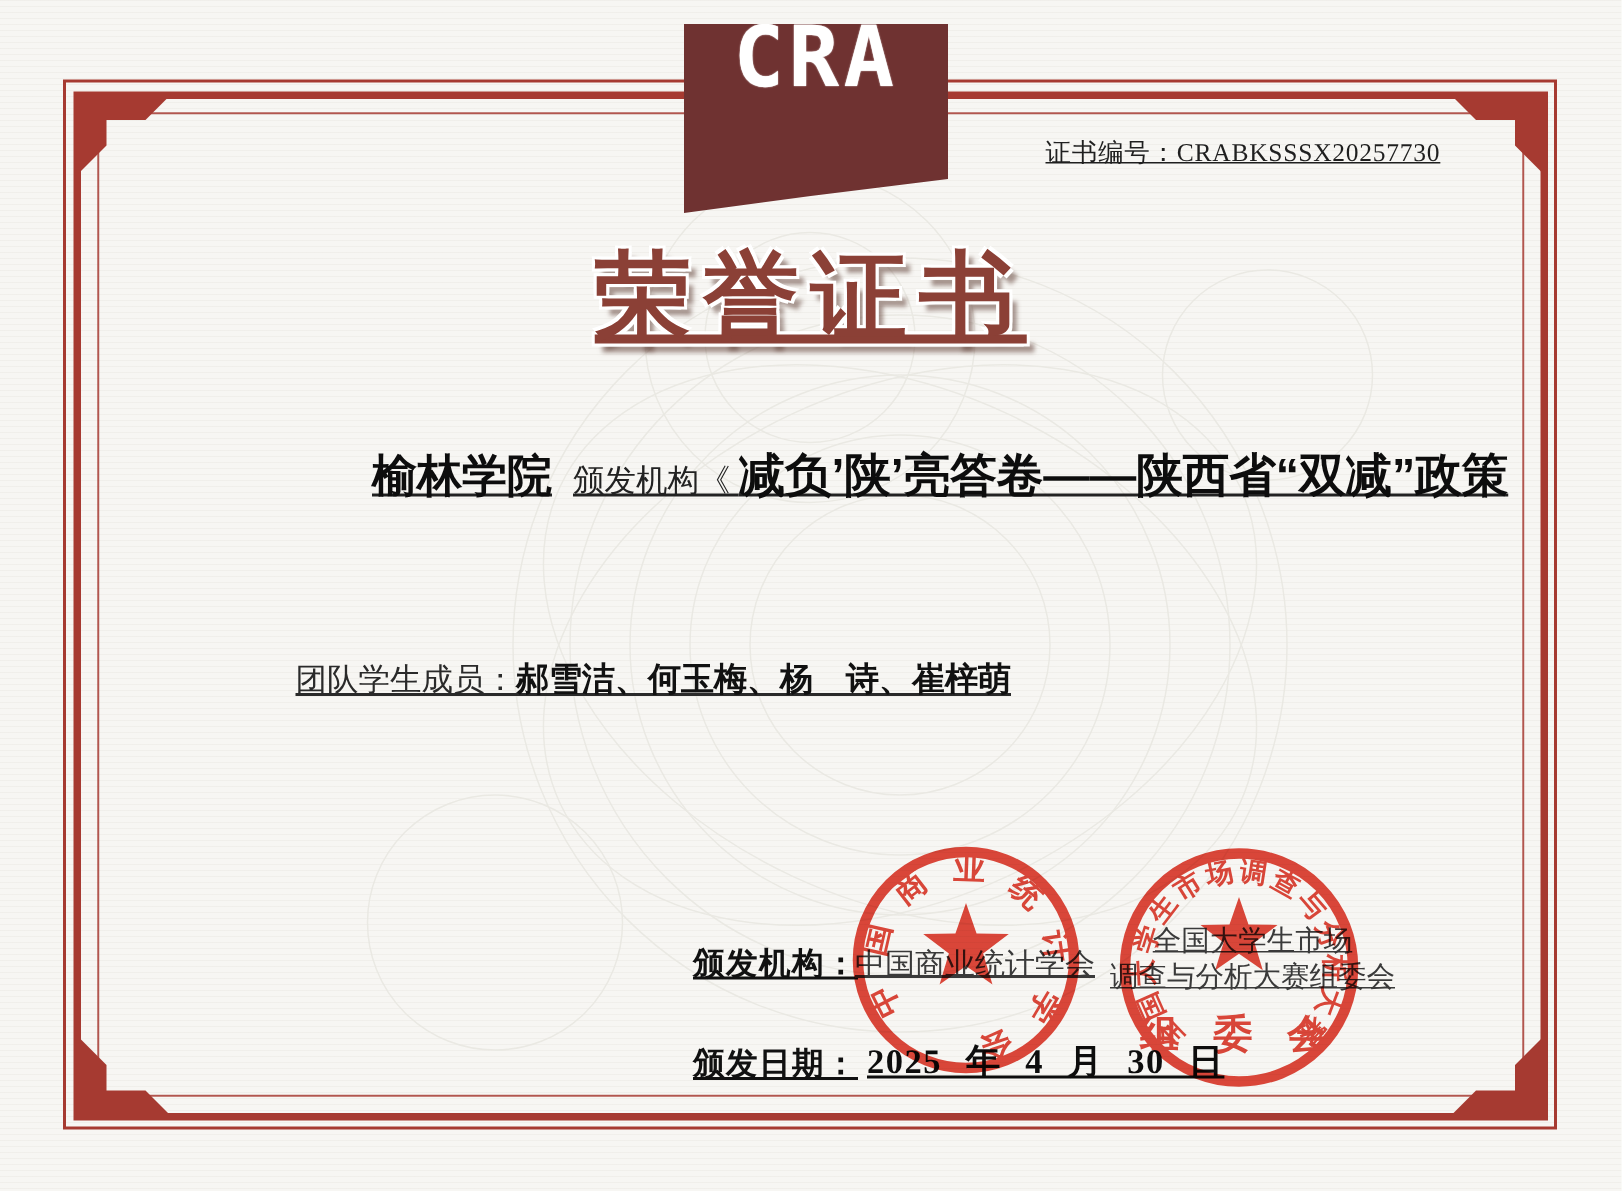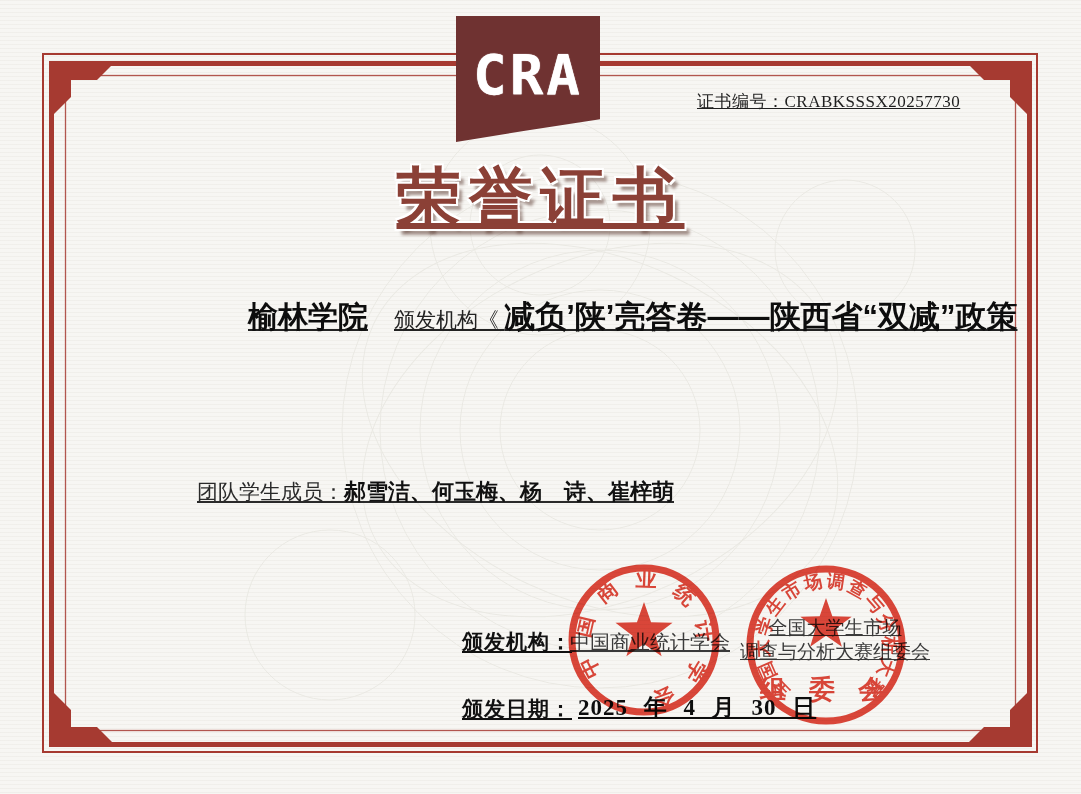--- a/index.html
+++ b/index.html
@@ -9,53 +9,53 @@
       repeating-linear-gradient(180deg, rgba(210,207,198,.18) 0 1px, transparent 1px 4px),
       #f7f6f3;
     font-family:"Liberation Serif","DejaVu Serif",serif;
   }
   .abs{position:absolute;text-decoration:underline;}
   svg{display:block;}
   
   .frame-svg{position:absolute;left:0;top:0;}
   
   .banner{
-    position:absolute; left:456px; top:16px; width:144px; height:126px;
+    position:absolute; left:456px; top:16px; width:176px; height:126px;
     background:#6f3231;
     clip-path:polygon(0 0,100% 0,100% 82%,48% 91%,0 100%);
-    display:flex; align-items:center; justify-content:center;
+    display:flex; align-items:flex-start; justify-content:center;
   }
   .banner .logo{
     color:#ffffff; font-family:"DejaVu Sans Mono","Liberation Mono",monospace;
     font-weight:bold; font-size:56px; letter-spacing:3px; margin-top:-10px;
     text-shadow:0 0 1px #fff;
   }
   .certno{ left:697px; top:90px; font-size:17px; color:#1f1f1f; letter-spacing:.5px;}
   .title{
     left:0; top:154px; width:100%; text-align:center;
     font-family:"Liberation Sans","DejaVu Sans",sans-serif;
     font-size:64px; font-weight:900; letter-spacing:8px; color:#8b4036;
     text-shadow:-2px -2px 0 #ffffff, 2px -2px 0 #ffffff, -2px 2px 0 #ffffff,
                  2px 2px 0 #ffffff, 5px 6px 3px rgba(100,70,60,.55);
   }
   .bodyline{ white-space:nowrap; font-size:21px; color:#222; }
   .serif{ font-family:"Liberation Serif","DejaVu Serif",serif; }
   .callig{
     font-family:"Liberation Sans","DejaVu Sans",sans-serif;
     font-weight:900; color:#0d0d0d;
   }
-  .school{ font-size:30px; margin-right:26px; }
+  .school{ font-size:30px; margin-right:14px; }
   .worktitle{ font-size:31px; }
   .award{ font-size:24px; margin:0 10px; }
   .region{ font-size:23px; }
   .line1{ left:248px; top:296px; }
   .line2{ left:133px; top:344px; }
   .line3{ left:133px; top:390px; }
   .teamline{ white-space:nowrap; font-size:21px; color:#2a2a2a; }
-  .team{ left:197px; top:438px;margin-top:39px; }
+  .team{ left:197px; top:438px; }
   .advisor{ left:197px; top:479px; }
   .names{ font-family:"Liberation Sans","DejaVu Sans",sans-serif; font-weight:bold; color:#111; font-size:22px; }
   .footlabel{ font-weight:bold; font-size:21px; color:#111; letter-spacing:1px; }
   .issuer-label{ left:462px; top:628px; }
   .issuer1{ left:570px; top:629px; font-size:20px; color:#3a3a3a;
             font-family:"Liberation Sans","DejaVu Sans",sans-serif; }
   .issuer2{ left:737px; top:616px; width:196px; text-align:center; font-size:19px; line-height:24px;
             color:#3a3a3a; font-family:"Liberation Sans","DejaVu Sans",sans-serif; }
   .date-label{ left:462px; top:695px; }
   .date-value{ left:578px; top:692px; font-size:23px; font-weight:bold; color:#0d0d0d;

